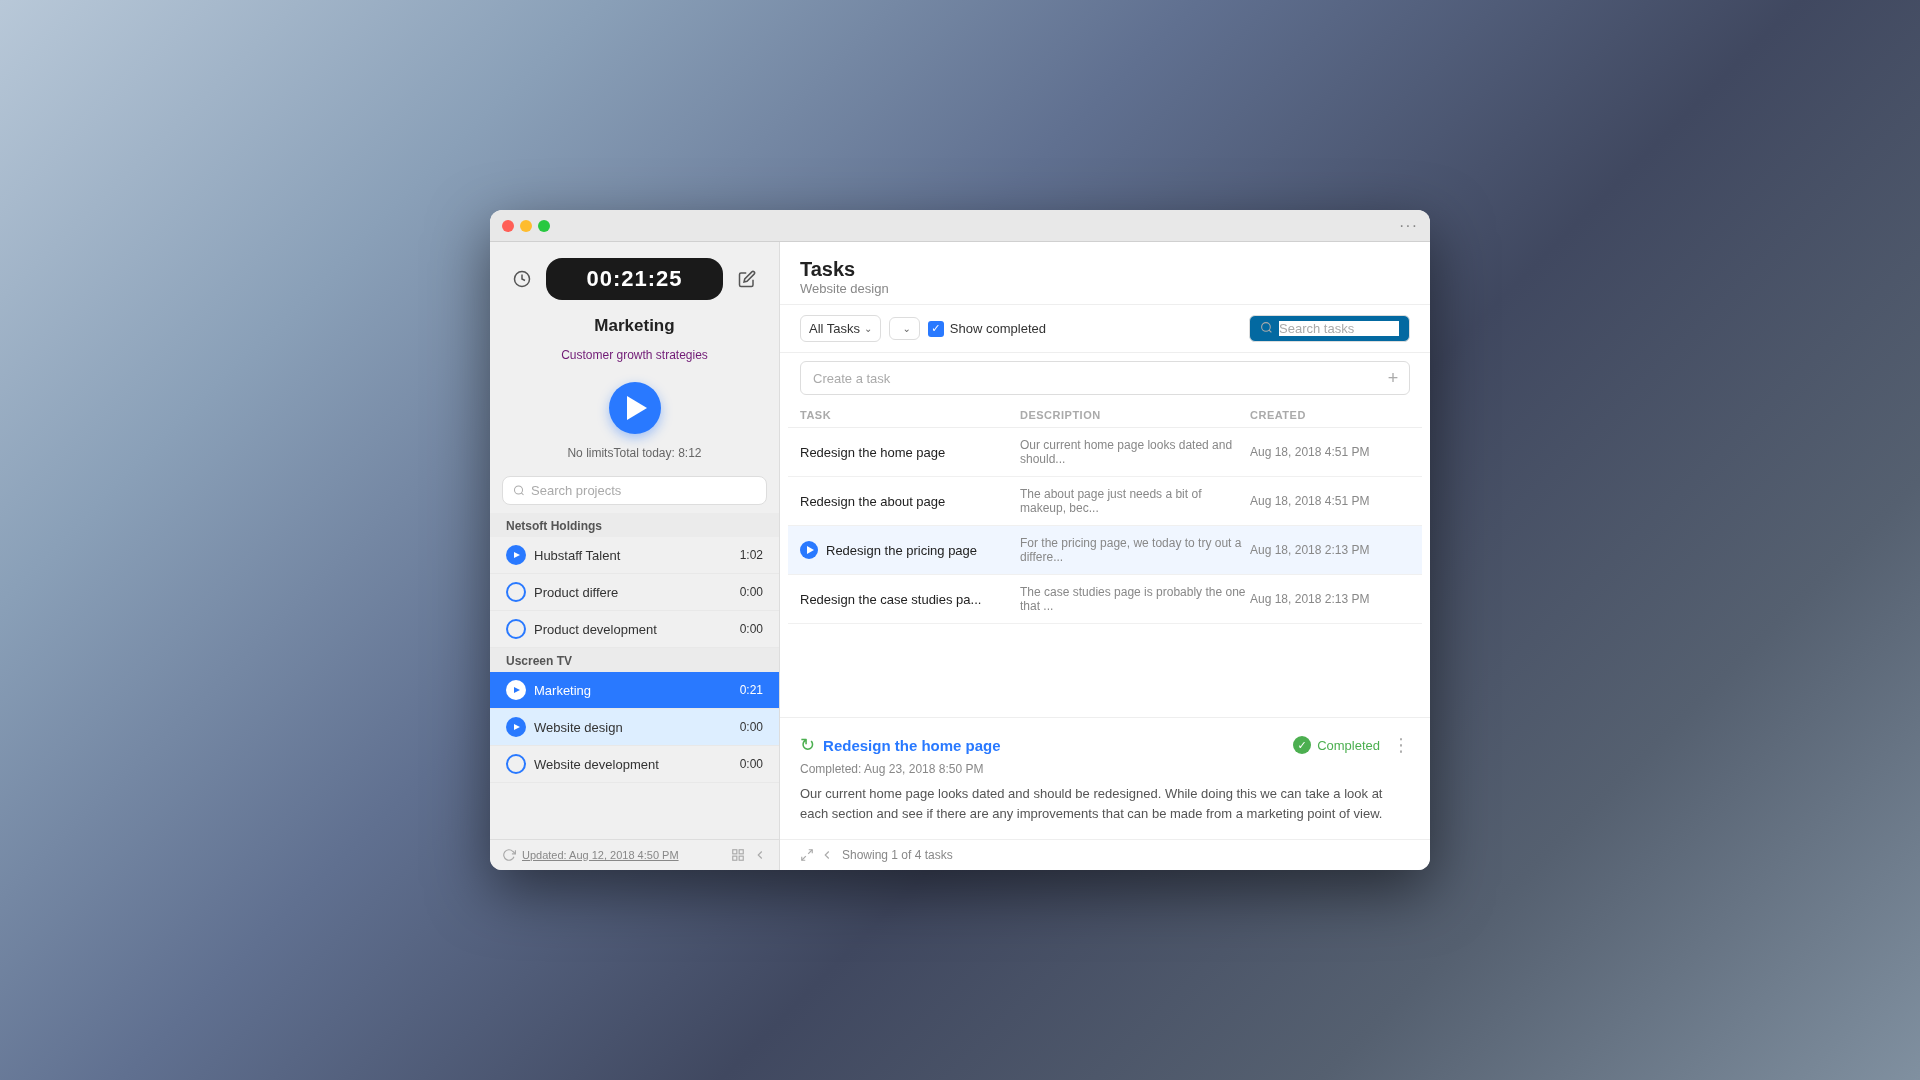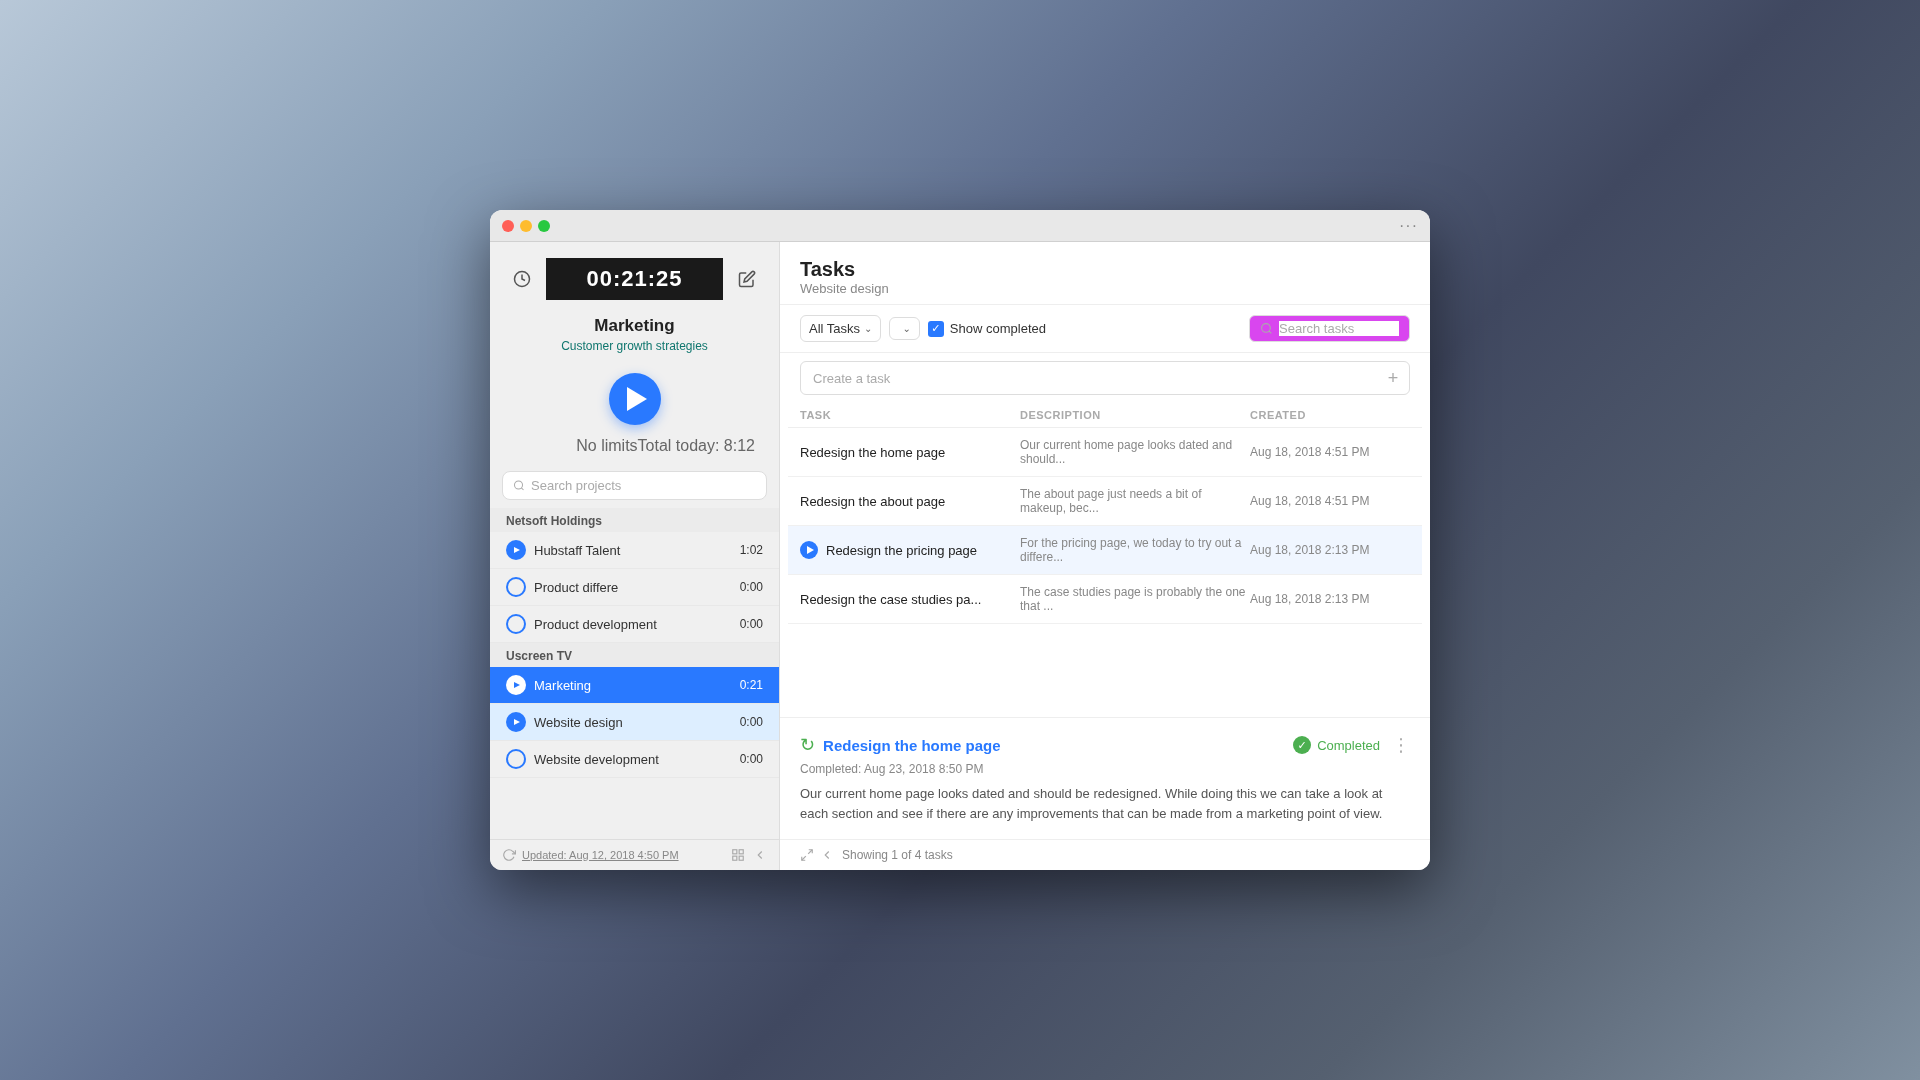--- a/index.html
+++ b/index.html
@@ -92,42 +92,42 @@
       cursor: pointer;
       display: flex;
       align-items: center;
       justify-content: center;
       color: #555;
       font-size: 16px;
     }
     .timer-display {
       background: #1a1a1a;
       color: white;
-      border-radius: 0;
+      border-radius: 16px;
       padding: 8px 28px;
       font-size: 22px;
       font-weight: 600;
       letter-spacing: 1px;
       text-align: center;
       flex: 1;
       margin: 0 8px;
     }
     .sidebar-project-info {
       text-align: center;
       padding: 8px 16px 12px;
     }
     .sidebar-project-name {
       font-size: 17px;
       font-weight: 600;
       color: #222;
     }
     .sidebar-project-sub {
       font-size: 12px;
-      color: #0f766e;
-      margin-top: 3px;
+      color: #701a75;
+      margin-top: 12px;
     }
     .play-btn-large {
       display: flex;
       justify-content: center;
       margin: 8px 0;
     }
     .play-circle {
       width: 52px;
       height: 52px;
       border-radius: 50%;
@@ -141,23 +141,23 @@
     .play-circle .play-icon {
       width: 0;
       height: 0;
       border-top: 12px solid transparent;
       border-bottom: 12px solid transparent;
       border-left: 20px solid white;
       margin-left: 4px;
     }
     .sidebar-stats {
       display: flex;
-      justify-content: flex-end;
+      justify-content: center;
       padding: 4px 24px 12px;
-      font-size: 16px;
+      font-size: 12px;
       color: #666;
     }
     .search-projects {
       margin: 4px 12px 8px;
       background: white;
       border: 1px solid #ddd;
       border-radius: 8px;
       padding: 6px 10px;
       display: flex;
       align-items: center;
@@ -296,28 +296,27 @@
       border-radius: 3px;
       display: flex;
       align-items: center;
       justify-content: center;
       color: white;
       font-size: 11px;
     }
     .search-tasks {
       margin-left: auto;
       display: flex;
-      align-items: center;
       border: 1px solid #ddd;
       border-radius: 6px;
       padding: 5px 10px;
       gap: 6px;
       font-size: 13px;
       color: #aaa;
-      background: #d946ef;
+      background: #0369a1;
     }
     .search-tasks input {
       border: none;
       outline: none;
       font-size: 13px;
       color: #333;
       width: 120px;
     }
     .search-tasks input::placeholder { color: #aaa; }
     .create-task-bar {

